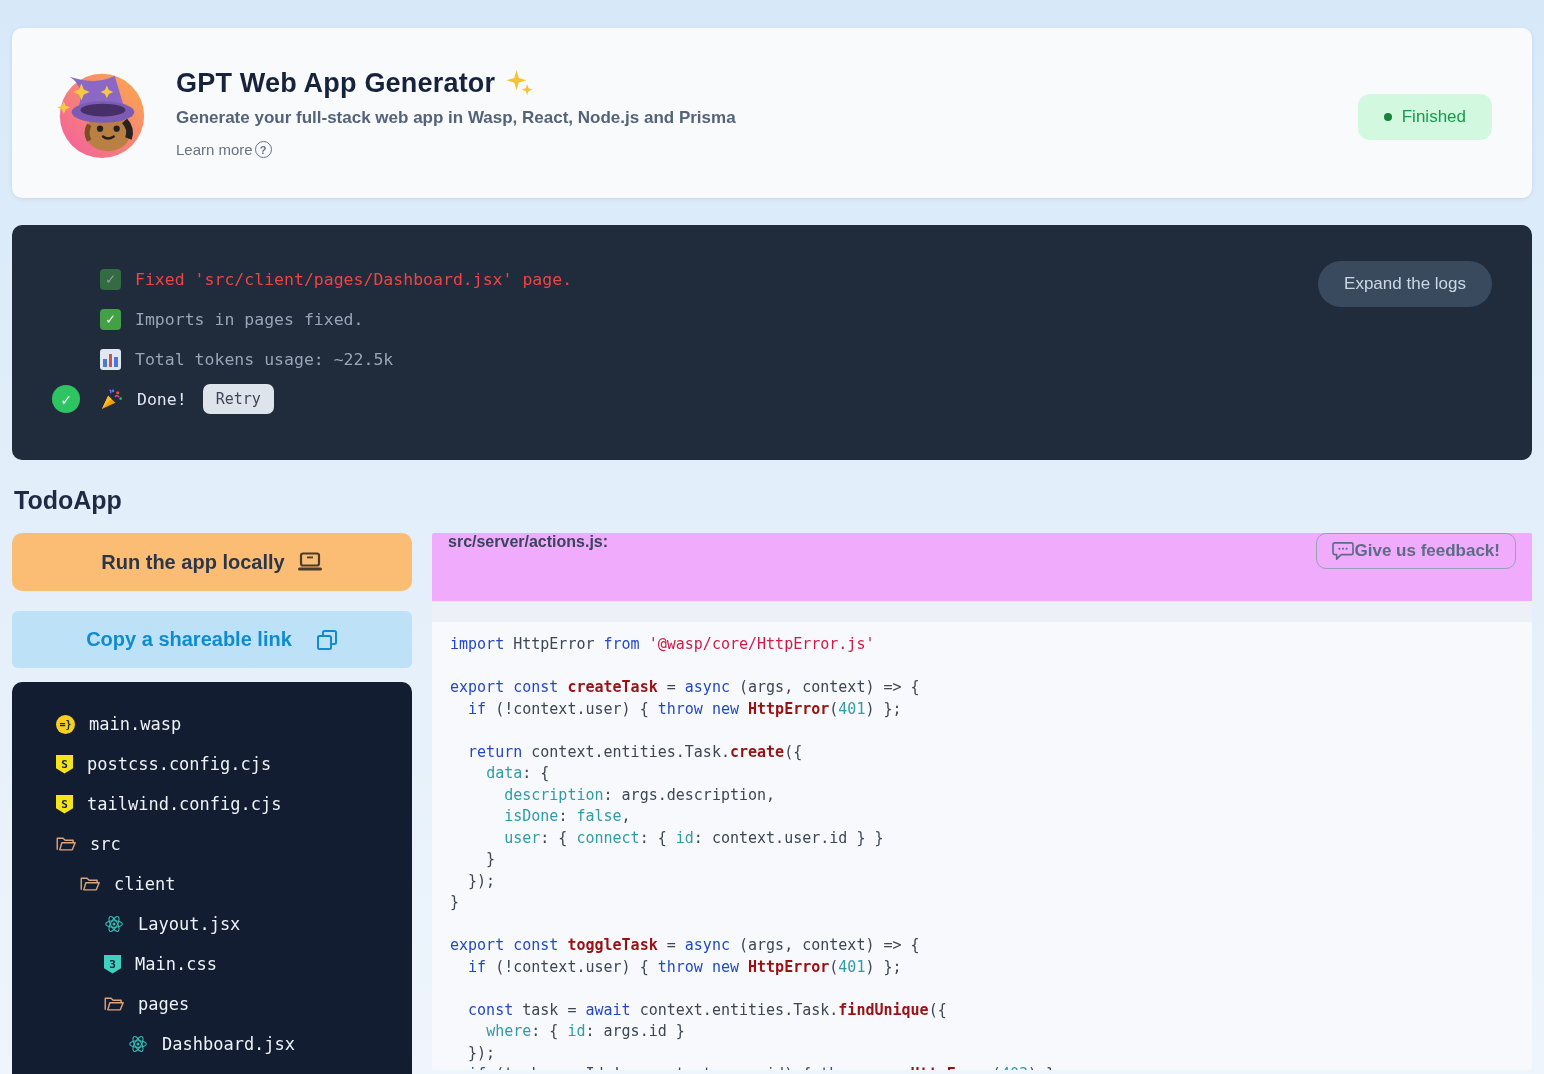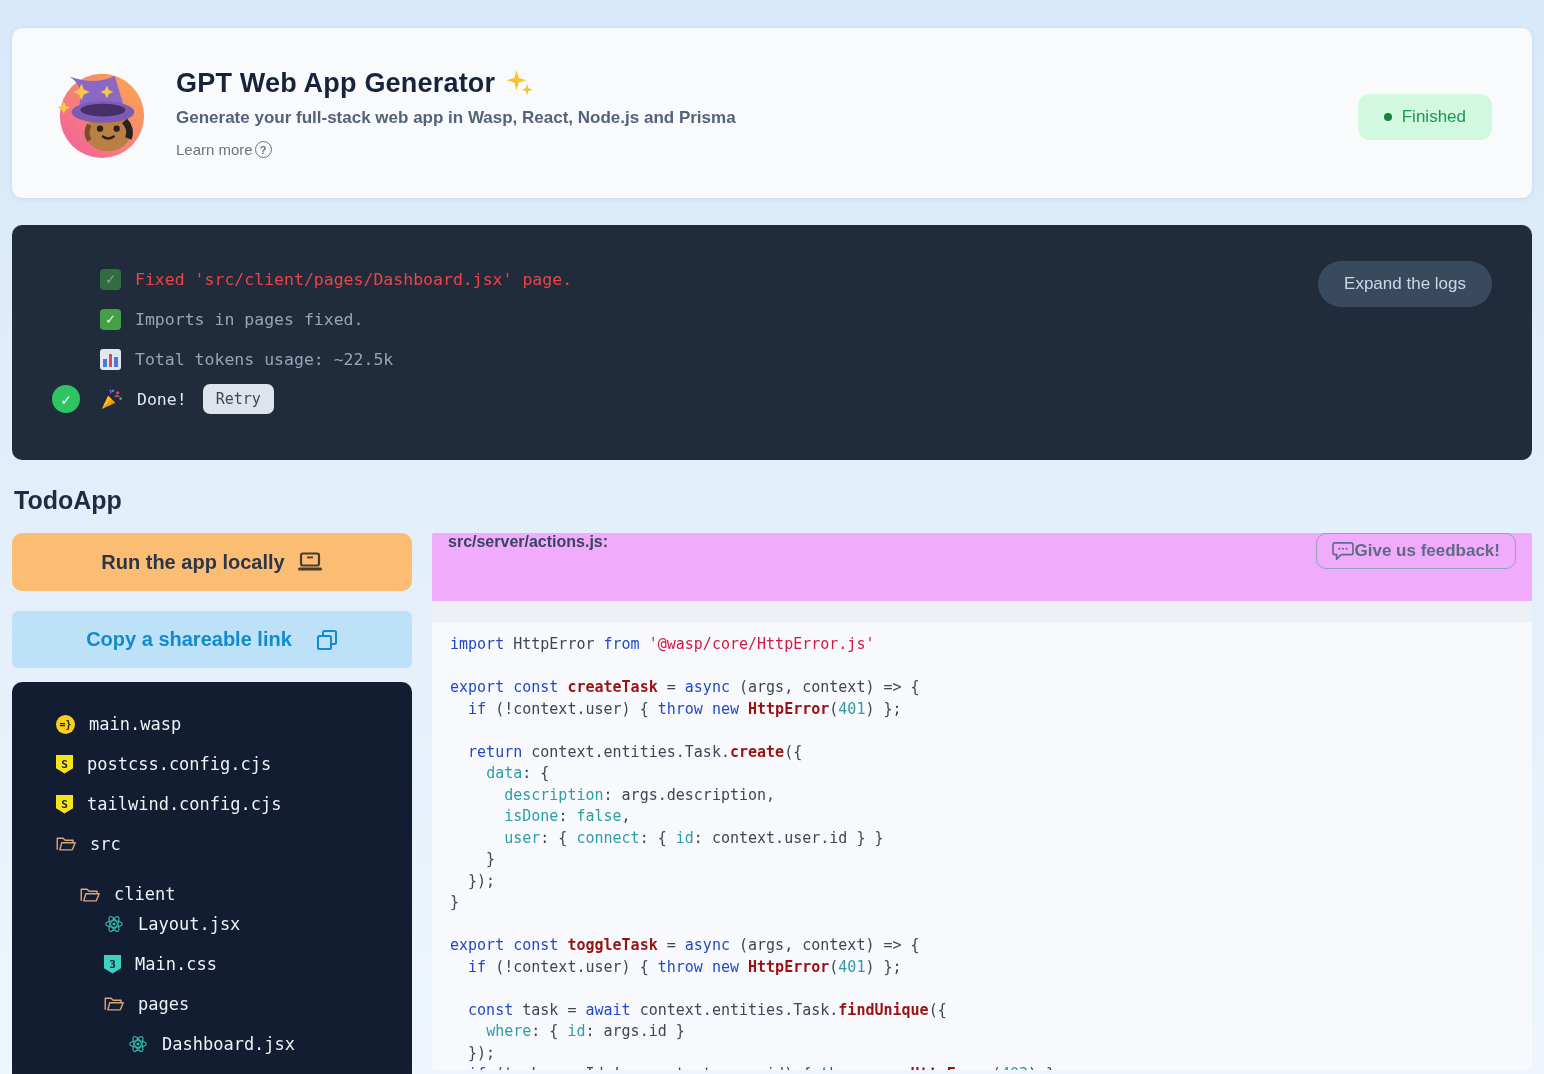--- a/index.html
+++ b/index.html
@@ -227,21 +227,21 @@
             <span class="ic ic-shield js">S</span>
             <span class="tree-label">tailwind.config.cjs</span>
           </div>
           <div class="tree-row" style="padding-left: 0px;">
             <svg width="20" height="18" viewBox="0 0 24 20" fill="none" stroke="#dba57c" stroke-width="1.7" stroke-linejoin="round">
               <path d="M1.5 17 V3 h7 l2.5 2.5 h9.5 v3"></path>
               <path d="M4.5 17 l2.5 -8.5 h16 l-3.5 8.5 Z"></path>
             </svg>
             <span class="tree-label">src</span>
           </div>
-          <div class="tree-row" style="padding-left: 24px; align-items: flex-end;">
+          <div class="tree-row" style="padding-left: 24px;">
             <svg width="20" height="18" viewBox="0 0 24 20" fill="none" stroke="#dba57c" stroke-width="1.7" stroke-linejoin="round">
               <path d="M1.5 17 V3 h7 l2.5 2.5 h9.5 v3"></path>
               <path d="M4.5 17 l2.5 -8.5 h16 l-3.5 8.5 Z"></path>
             </svg>
             <span class="tree-label">client</span>
           </div>
           <div class="tree-row" style="padding-left: 48px;">
             <svg width="20" height="20" viewBox="0 0 24 24">
               <g stroke="#35bdb2" fill="none" stroke-width="1.3">
                 <ellipse cx="12" cy="12" rx="10" ry="4"></ellipse>

